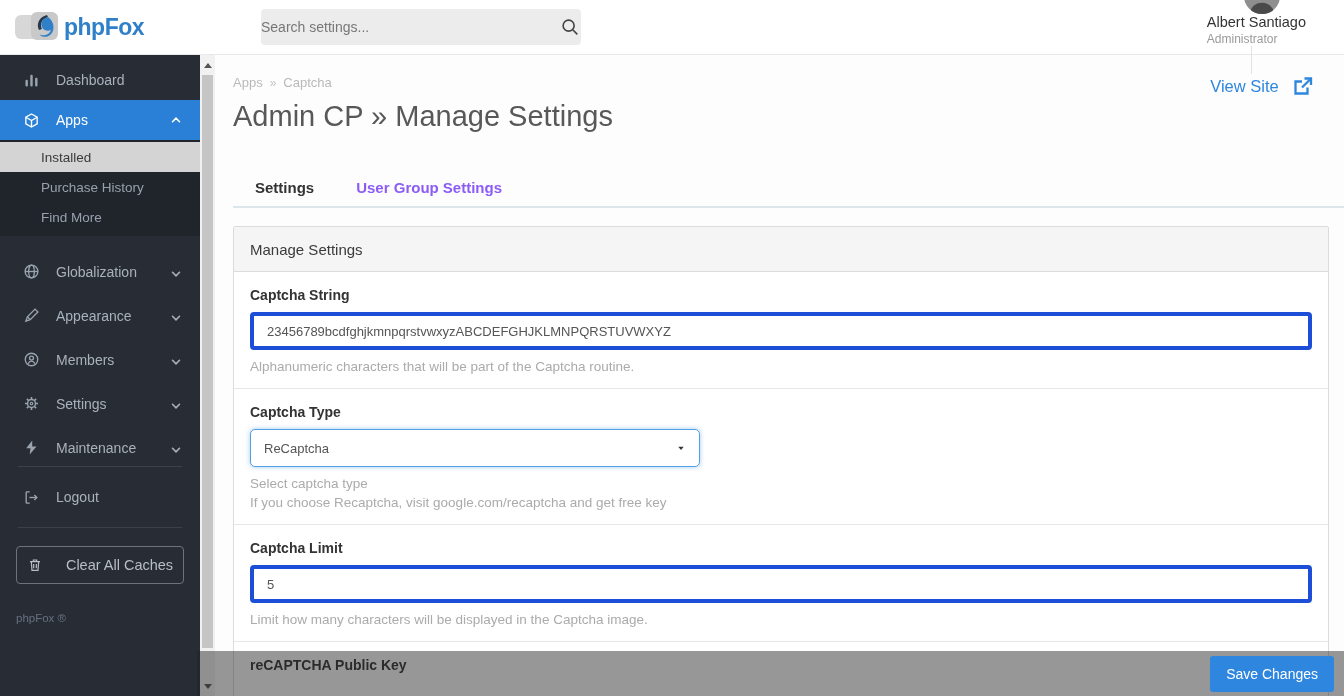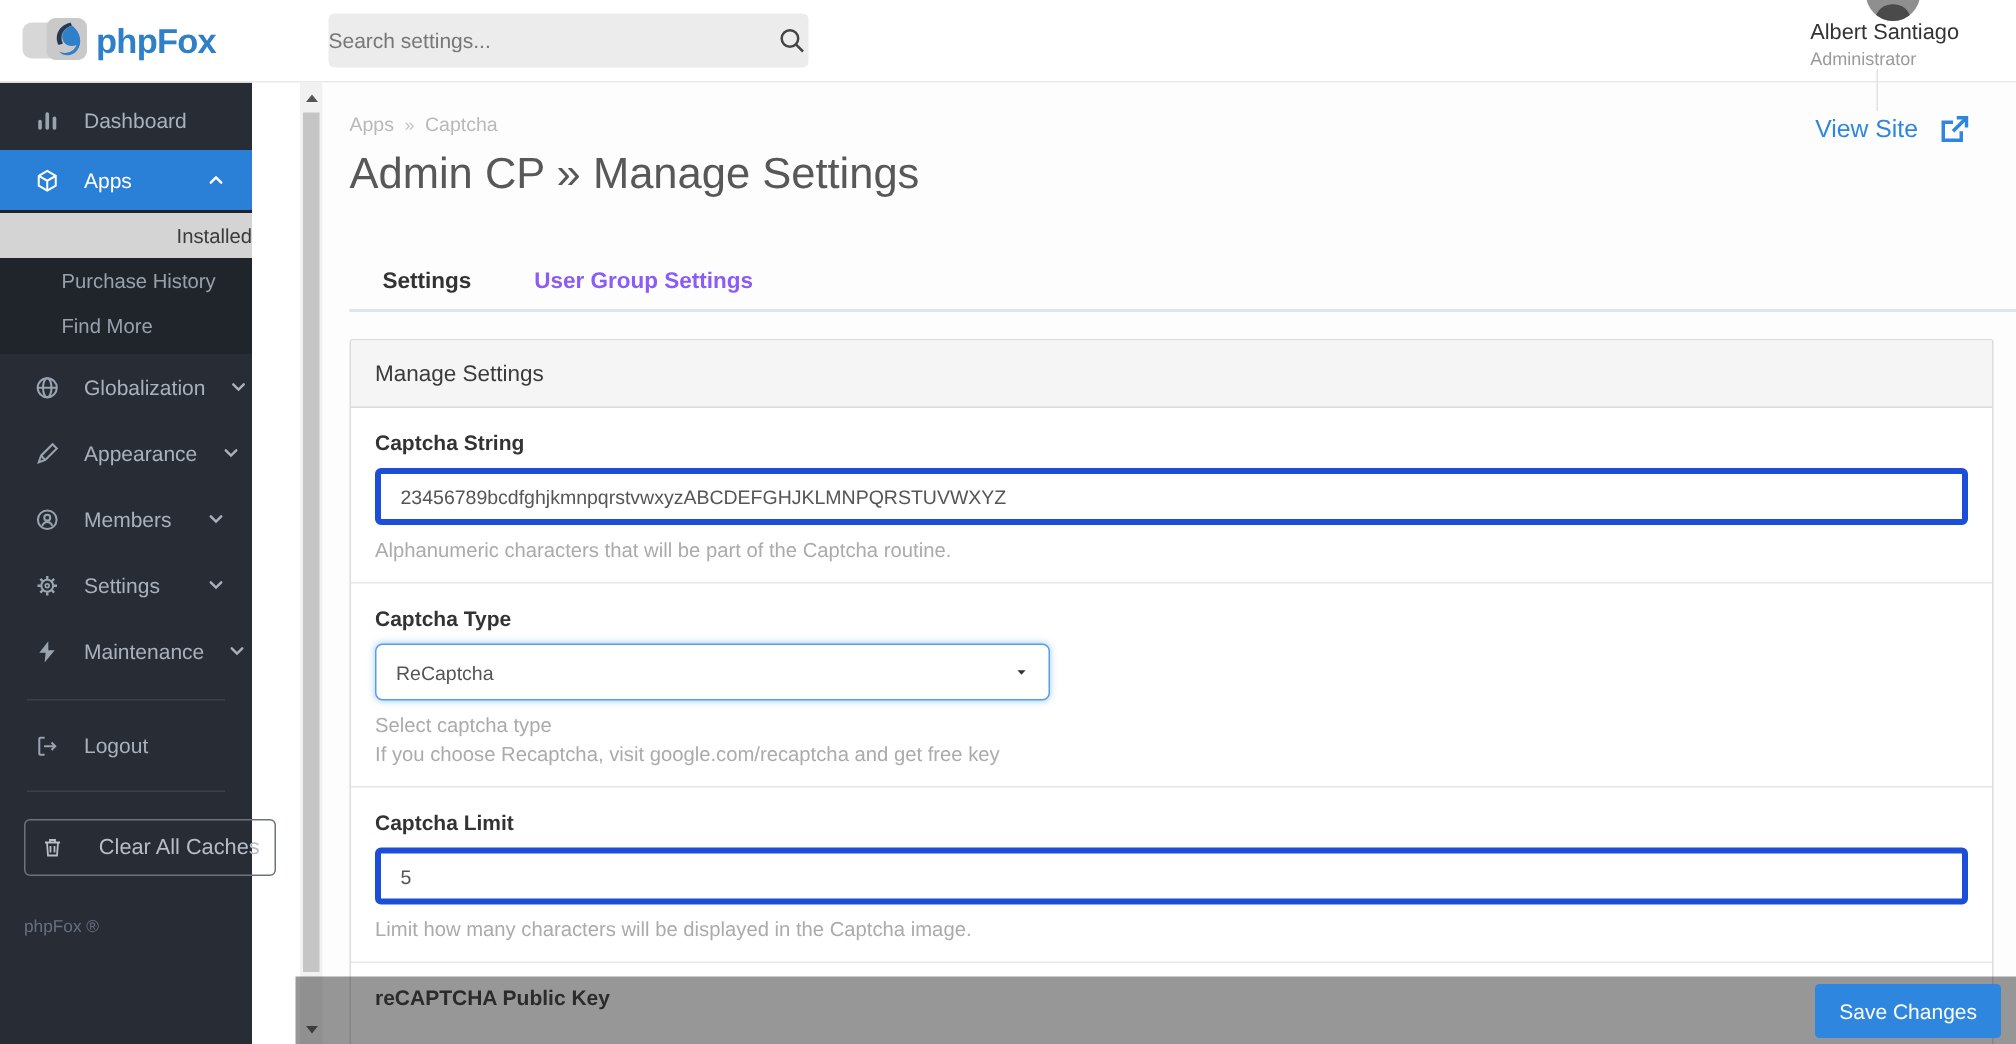--- a/index.html
+++ b/index.html
@@ -1,46 +1,46 @@
 <!DOCTYPE html>
 <html><head>
 <meta charset="utf-8">
 <style>
   * { margin:0; padding:0; box-sizing:border-box; }
   html,body { width:1344px; height:696px; overflow:hidden; font-family:"Liberation Sans",sans-serif; background:#fff; position:relative; }
 
   
-  .header { position:absolute; top:0; left:0; right:0; height:55px; background:#fff; border-bottom:1px solid #e9e9e9; display:flex; align-items:center; z-index:5; }
+  .header { position:absolute; top:0; left:0; right:0; height:55px; background:#fff; border-bottom:1px solid #e9e9e9; display:flex; align-items:center; z-index:5;gap:42px; }
   .brand-area { width:219px; padding-left:14px; display:flex; align-items:center; gap:4px; }
   .brand-text { font-size:23px; font-weight:bold; color:#2f80c9; letter-spacing:-0.5px; }
   .search-box { width:320px; height:36px; background:#ececec; border-radius:4px; display:flex; align-items:center; padding:0 0; }
   .search-box input { flex:1; border:none; background:transparent; outline:none; font-size:14px; color:#555; font-family:"Liberation Sans",sans-serif; }
   .search-box input::placeholder { color:#777; }
   .search-icon { color:#444; display:flex; }
   .header-right { margin-left:auto; display:flex; align-items:center; padding-right:16px;flex-direction:column; }
   .bell { color:#8e8e8e; margin-right:24px; display:flex; }
   .avatar { width:36px; height:36px; border-radius:50%; background:#8f8f8f; overflow:hidden; display:flex; align-items:flex-end; justify-content:center; }
   .user-info { margin-left:10px; margin-right:22px; }
   .user-name { font-size:14.5px; color:#333; }
   .user-role { font-size:12px; color:#9a9a9a; margin-top:2px; }
   .vdiv { width:1px; height:28px; background:#e2e2e2; margin-right:22px; }
   .view-site { display:flex; align-items:center; gap:12px; color:#2e86de; font-size:16.5px; cursor:pointer; }
 
   
-  .sidebar { position:absolute; top:55px; left:0; bottom:0; width:168px; background:#282d35; color:#a9b1bc; font-size:14px; }
+  .sidebar { position:absolute; top:55px; left:0; bottom:0; width:200px; background:#282d35; color:#a9b1bc; font-size:14px; }
   .side-nav { padding-top:5px; }
   .side-item { height:40px; display:flex; align-items:center; padding:0 18px 0 23px; gap:16px; cursor:pointer; }
-  .side-item.group { height:44px; }
+  .side-item.group { height:44px;align-items:flex-end; }
   .side-item .icon { width:17px; height:17px; display:flex; color:#9aa3af; }
   .side-item.active { background:#2a80d6; color:#fff; }
   .side-item.active .icon { color:#fff; }
   .chevron { margin-left:auto; display:flex; color:inherit; }
   .submenu { background:#20252c; padding:2px 0 4px; }
   .sub-item { height:30px; display:flex; align-items:center; padding-left:41px; color:#98a0ac; font-size:13.5px; cursor:pointer; }
-  .sub-item.active { background:#d4d4d4; color:#3a3a3a;justify-content:flex-end; }
+  .sub-item.active { background:#d4d4d4; color:#3a3a3a; }
   .side-sep { border-top:1px solid #3a414b; margin:10px 18px; }
   .clear-cache-btn { margin:18px 16px 0; height:38px; border:1px solid #6c737d; border-radius:4px; background:transparent; color:#b7bec8; display:flex; align-items:center; justify-content:center; gap:23px; font-size:14.5px; font-family:"Liberation Sans",sans-serif; cursor:pointer; width:168px; }
   .copyright { margin:28px 0 0 16px; font-size:11.5px; color:#687080; }
 
   
   .scrollcol { position:absolute; left:200px; top:55px; bottom:0; width:15px; background:#f1f1f1; z-index:4; }
   .scroll-arrow { position:absolute; left:0; width:15px; height:16px; display:flex; align-items:center; justify-content:center; }
   .scroll-arrow.up { top:2px; }
   .scroll-arrow.down { bottom:2px; }
   .tri-up { width:0; height:0; border-left:4px solid transparent; border-right:4px solid transparent; border-bottom:5px solid #555; }

